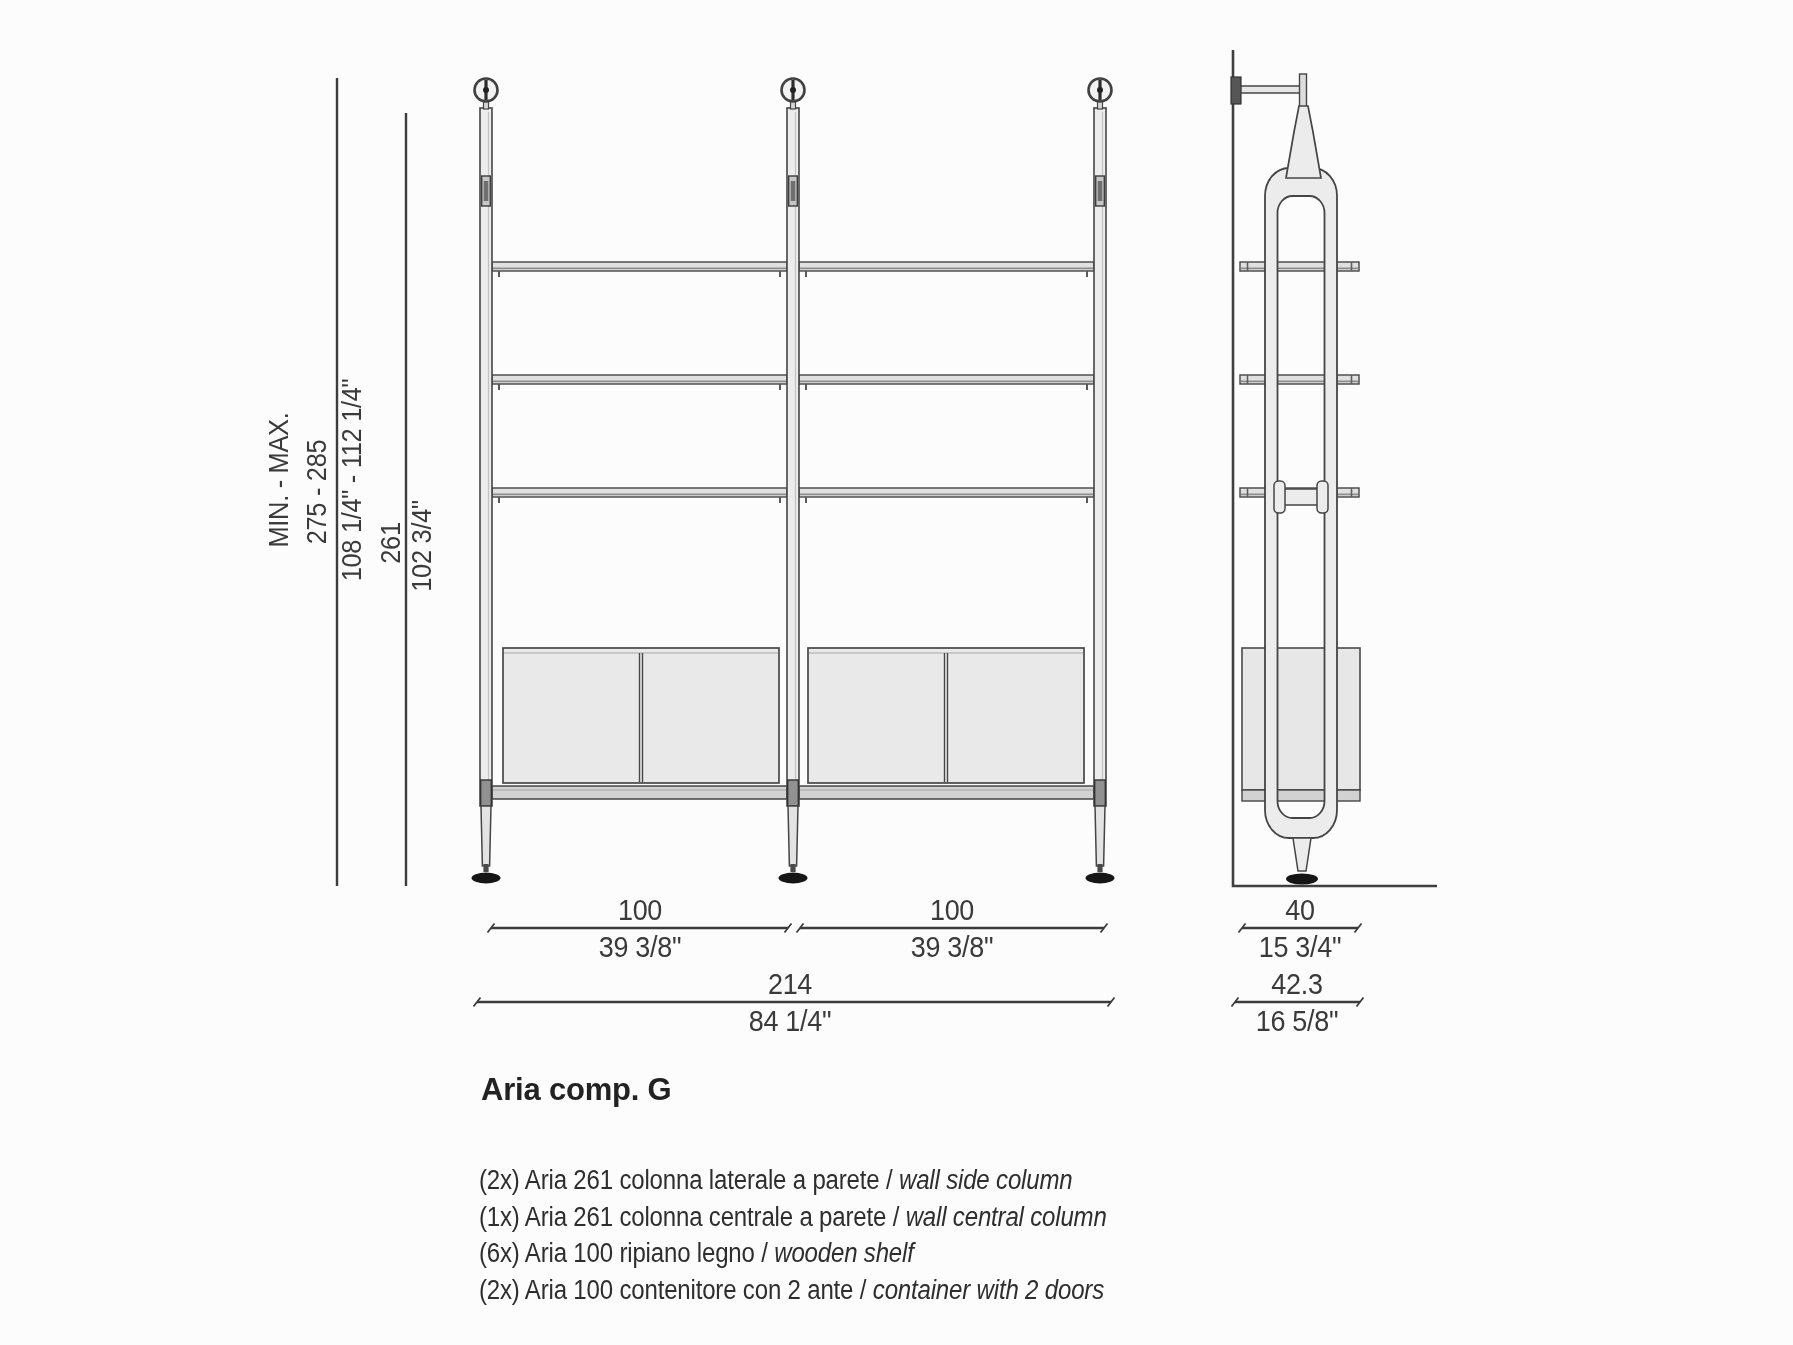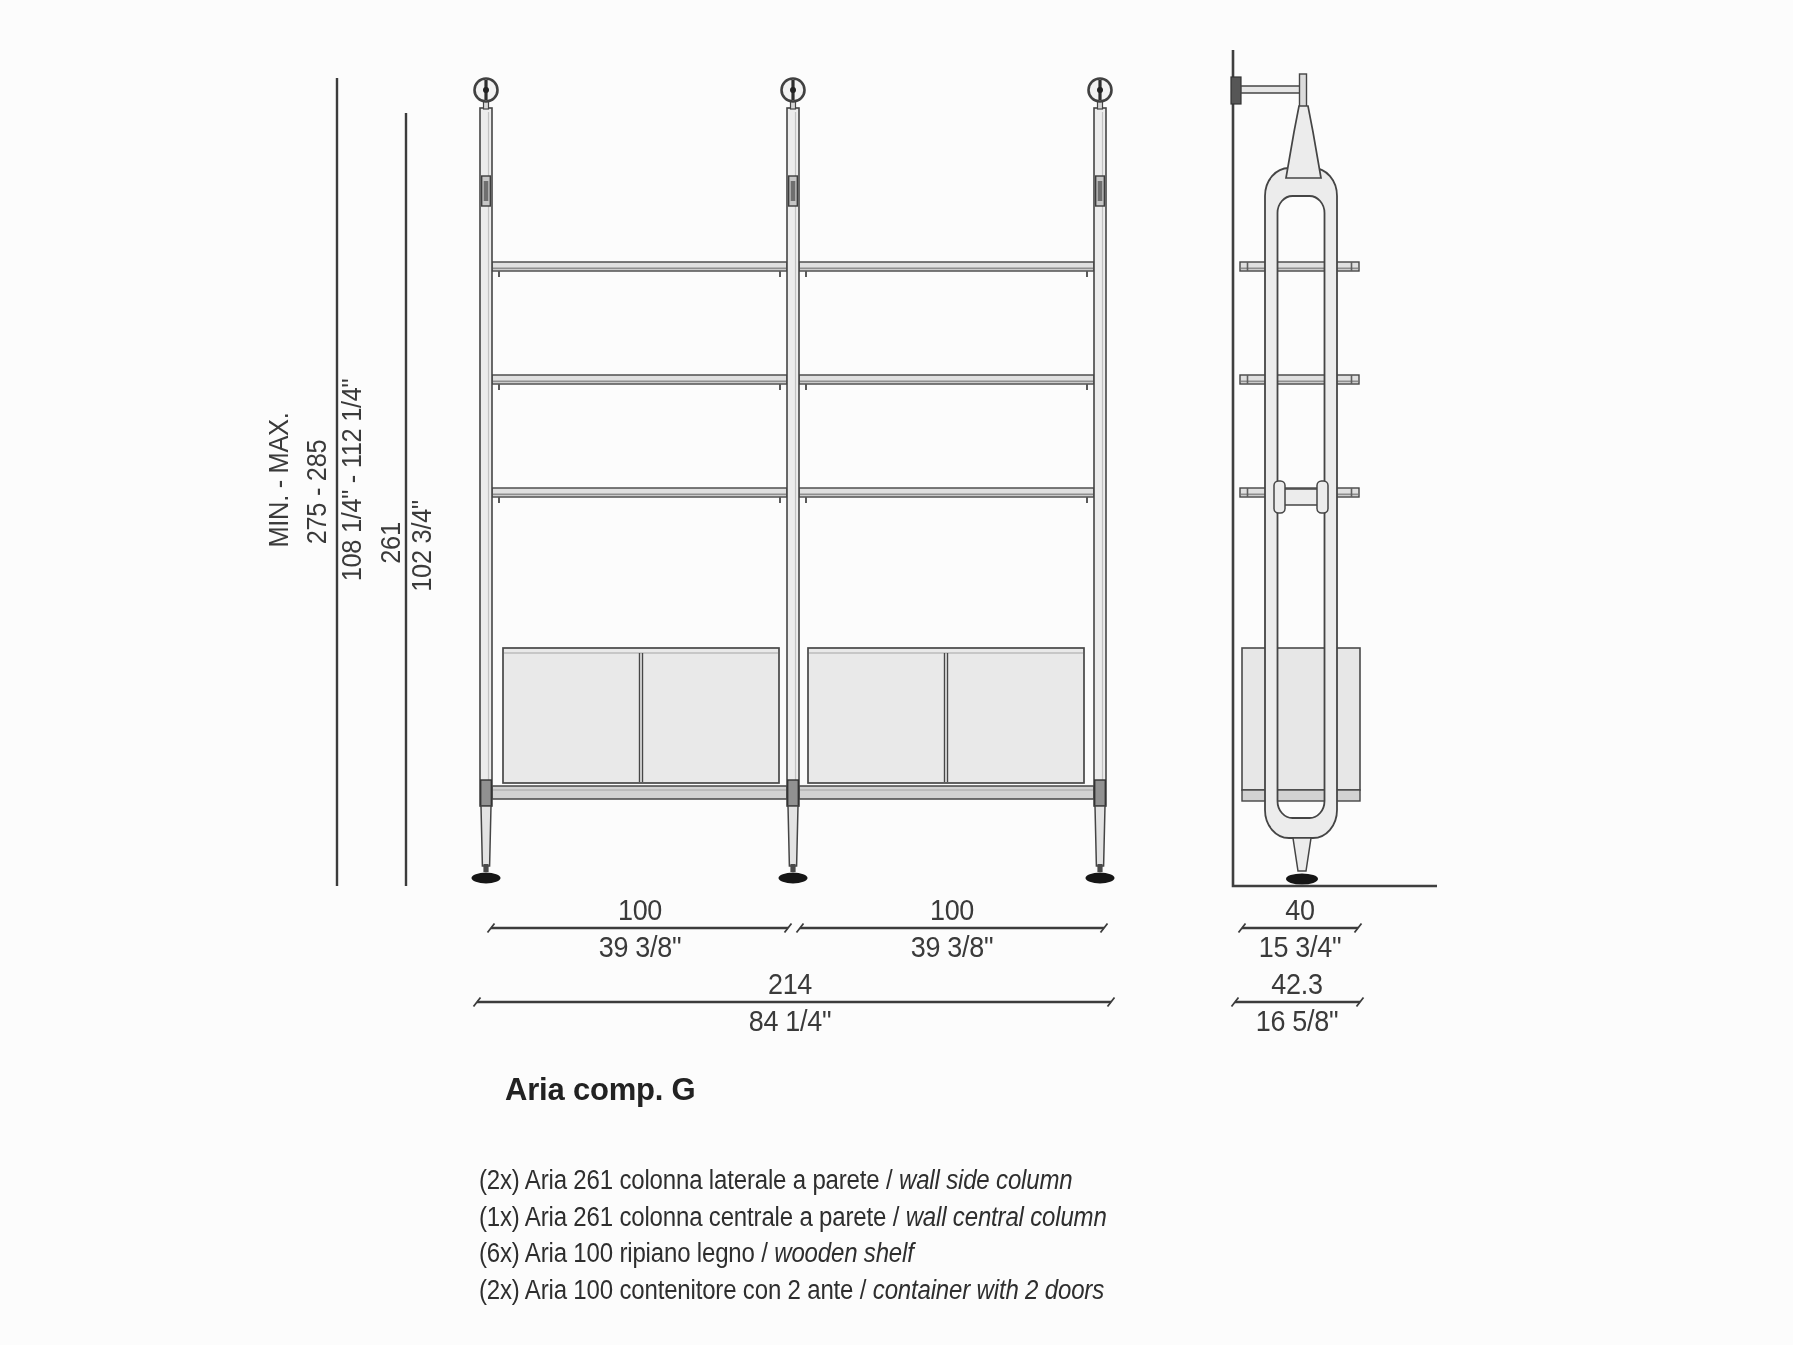--- a/index.html
+++ b/index.html
@@ -149,21 +149,21 @@
   <div class="txt dim" style="left:952px;top:910px;">100</div>
   <div class="txt dim" style="left:952px;top:947px;">39 3/8"</div>
   <div class="txt dim" style="left:790px;top:984px;">214</div>
   <div class="txt dim" style="left:790px;top:1021px;">84 1/4"</div>
 
   <div class="txt dim" style="left:1300px;top:910px;">40</div>
   <div class="txt dim" style="left:1300px;top:947px;">15 3/4"</div>
   <div class="txt dim" style="left:1297px;top:984px;">42.3</div>
   <div class="txt dim" style="left:1297px;top:1021px;">16 5/8"</div>
 
-  <div class="txt title" style="left:505px;top:1072px;">Aria comp. G</div>
+  <div class="txt title" style="left:481px;top:1072px;">Aria comp. G</div>
 
   <div class="plist">
     <div><span>(2x) Aria 261 colonna laterale a parete / </span><span class="en">wall side column</span></div>
     <div><span>(1x) Aria 261 colonna centrale a parete / </span><span class="en">wall central column</span></div>
     <div><span>(6x) Aria 100 ripiano legno / </span><span class="en">wooden shelf</span></div>
     <div><span>(2x) Aria 100 contenitore con 2 ante / </span><span class="en">container with 2 doors</span></div>
   </div>
 
 </div>
 

